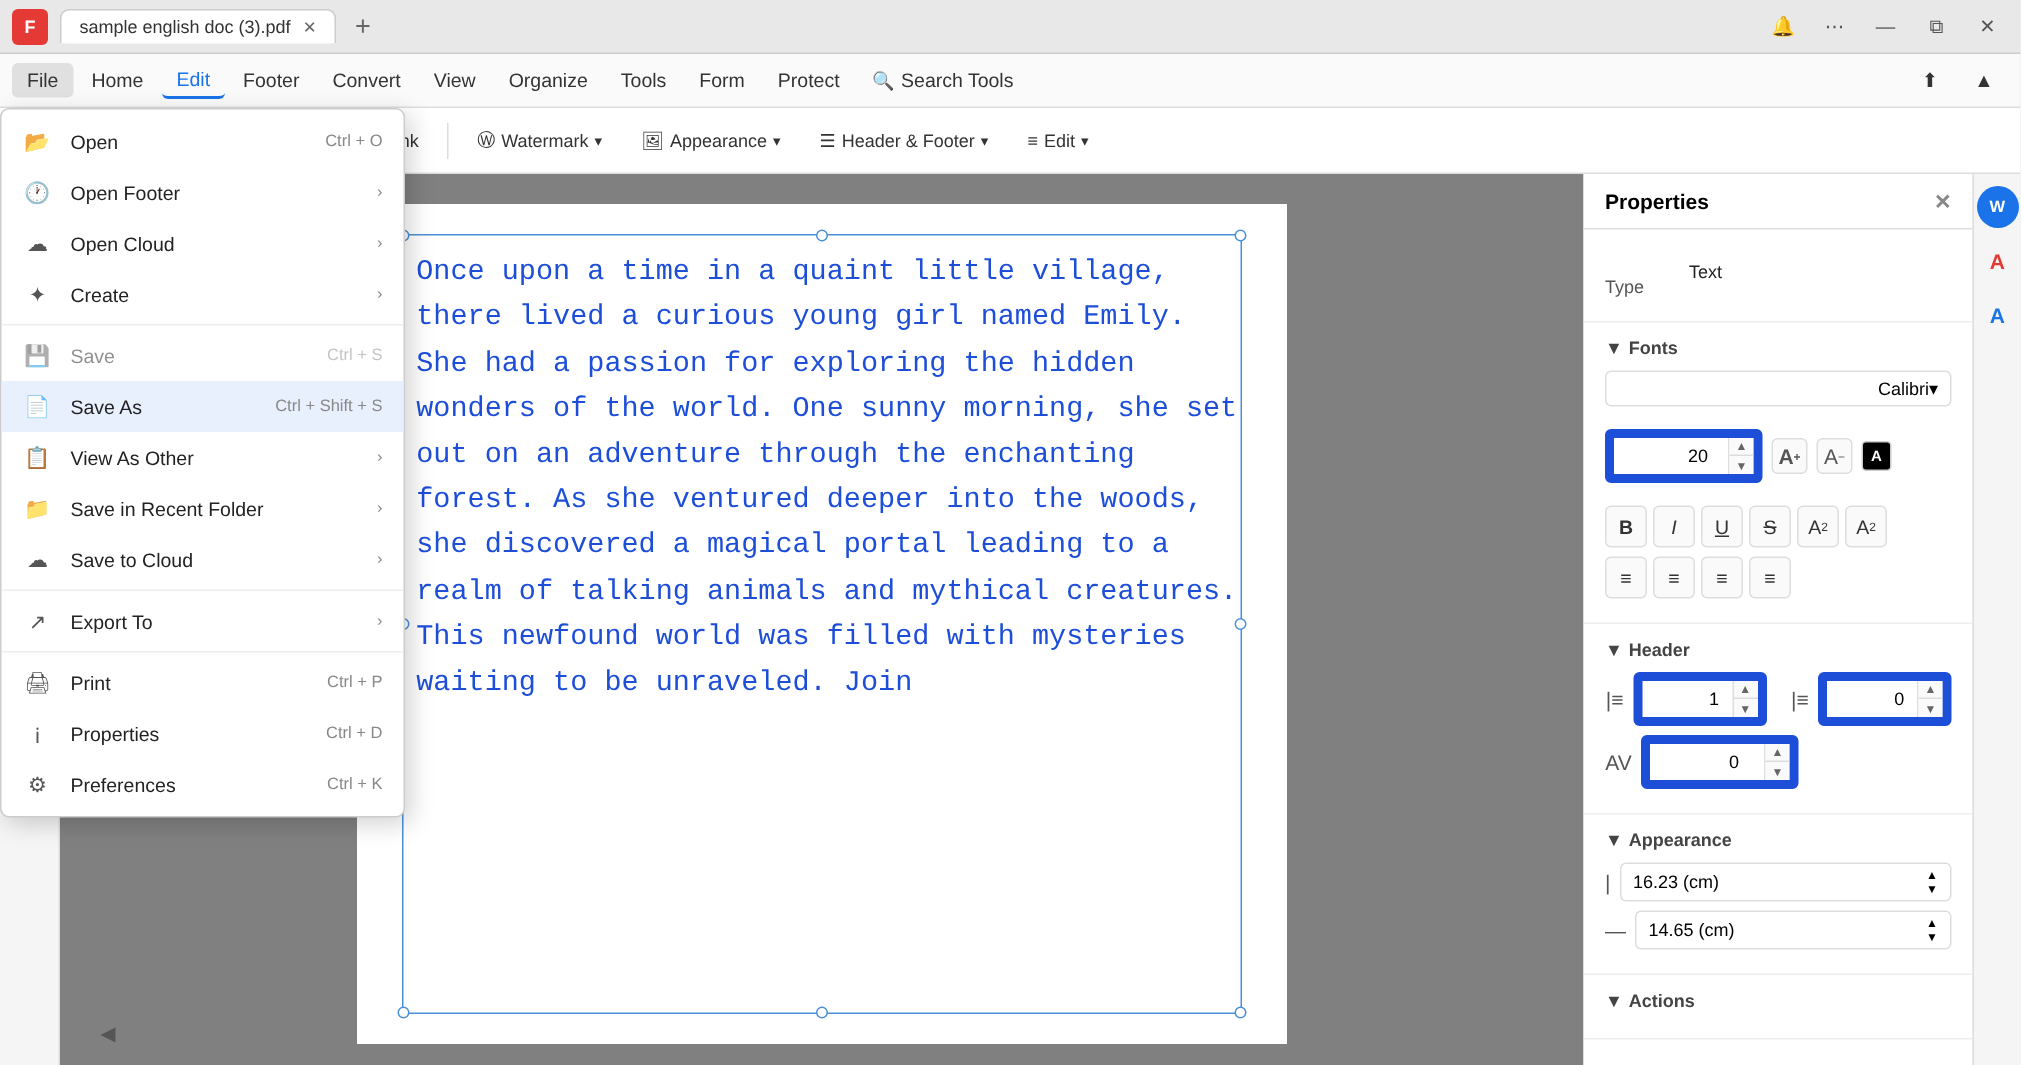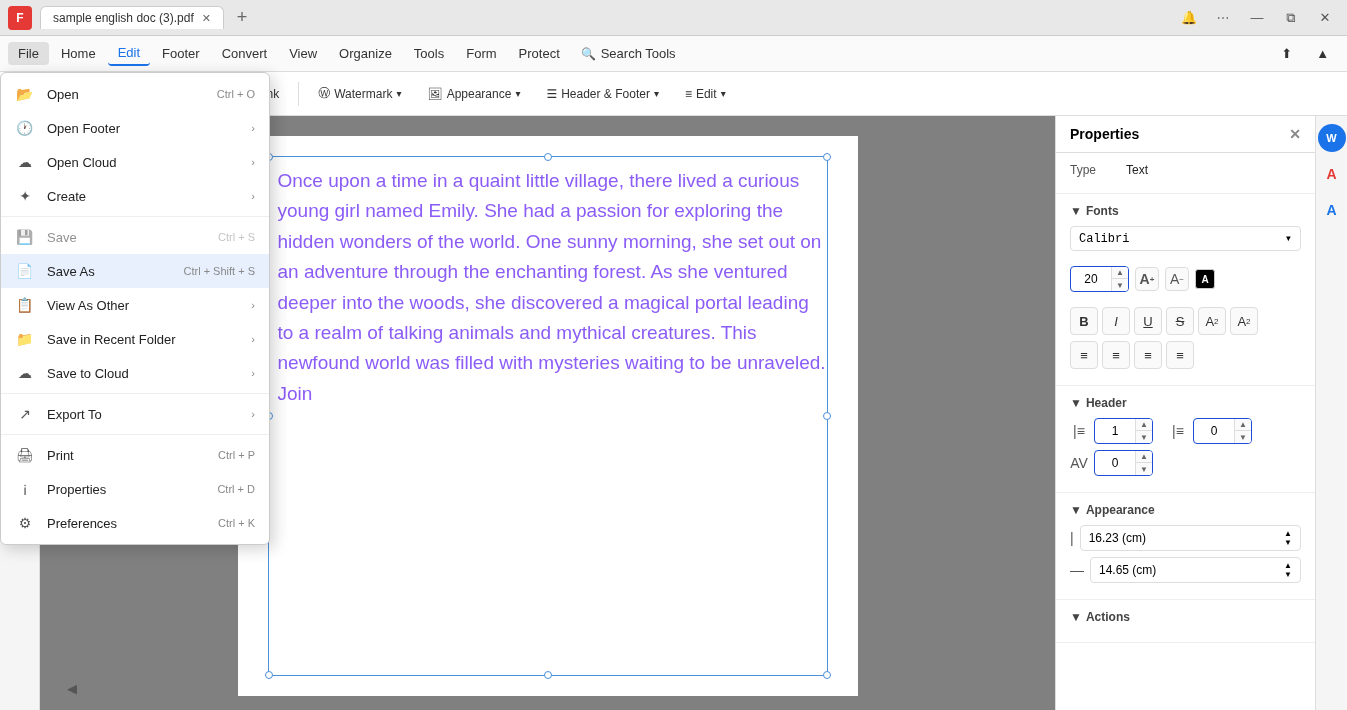--- a/index.html
+++ b/index.html
@@ -199,22 +199,22 @@
     .handle-bl { bottom: -4px; left: -4px; }
     .handle-br { bottom: -4px; right: -4px; }
     .handle-tm { top: -4px; left: calc(50% - 4px); }
     .handle-bm { bottom: -4px; left: calc(50% - 4px); }
     .handle-ml { top: calc(50% - 4px); left: -4px; }
     .handle-mr { top: calc(50% - 4px); right: -4px; }
 
     .pdf-text {
       font-size: 19px;
       line-height: 1.6;
-      color: #8b5cf6;
-      font-family: Liberation Sans, sans-serif;
+      color: #1d4ed8;
+      font-family: Liberation Mono, monospace;
     }
 
     
     .right-panel {
       width: 260px;
       background: #fff;
       border-left: 1px solid #ddd;
       display: flex;
       flex-direction: column;
     }
@@ -247,37 +247,37 @@
     .panel-row {
       display: flex;
       align-items: center;
       margin-bottom: 6px;
       gap: 6px;
     }
     .panel-label {
       font-size: 12px;
       color: #555;
       width: 50px;
+      margin-top: 21px;
     }
     .panel-value {
       font-size: 12px;
       color: #222;
     }
     .font-select {
       width: 100%;
       border: 1px solid #ddd;
       border-radius: 4px;
       padding: 4px 8px;
       font-size: 12px;
       background: #fff;
       cursor: pointer;
       display: flex;
       align-items: center;
-      justify-content: space-between;
-      font-family: Liberation Mono, monospace;
+      justify-content: flex-end;
     }
     .size-input-row {
       display: flex;
       align-items: center;
       gap: 6px;
     }
     .size-btn {
       width: 24px; height: 24px;
       border: 1px solid #ddd;
       border-radius: 4px;
@@ -315,23 +315,24 @@
     }
     .spacing-icon {
       width: 18px;
       color: #555;
       font-size: 14px;
       display: flex; align-items: center; justify-content: center;
     }
     .spinner-input {
       display: flex;
       align-items: center;
-      border: 1px solid #1d4ed8;
+      border: 6px solid #1d4ed8;
       border-radius: 4px;
       overflow: hidden;
+      padding-left: 36px;
     }
     .spinner-value {
       width: 40px;
       text-align: center;
       font-size: 12px;
       padding: 3px;
       border: none;
       outline: none;
     }
     .spinner-arrows {

